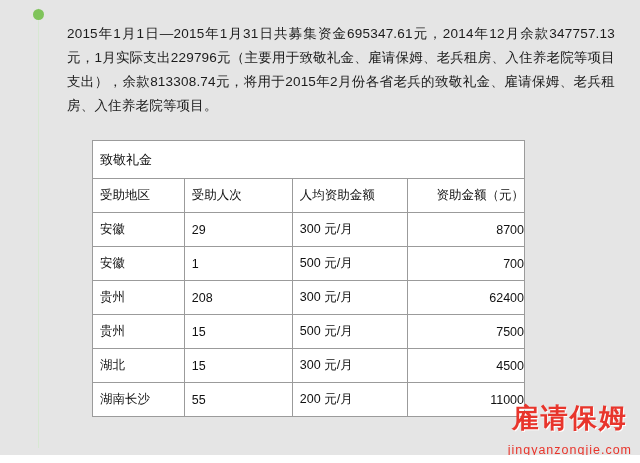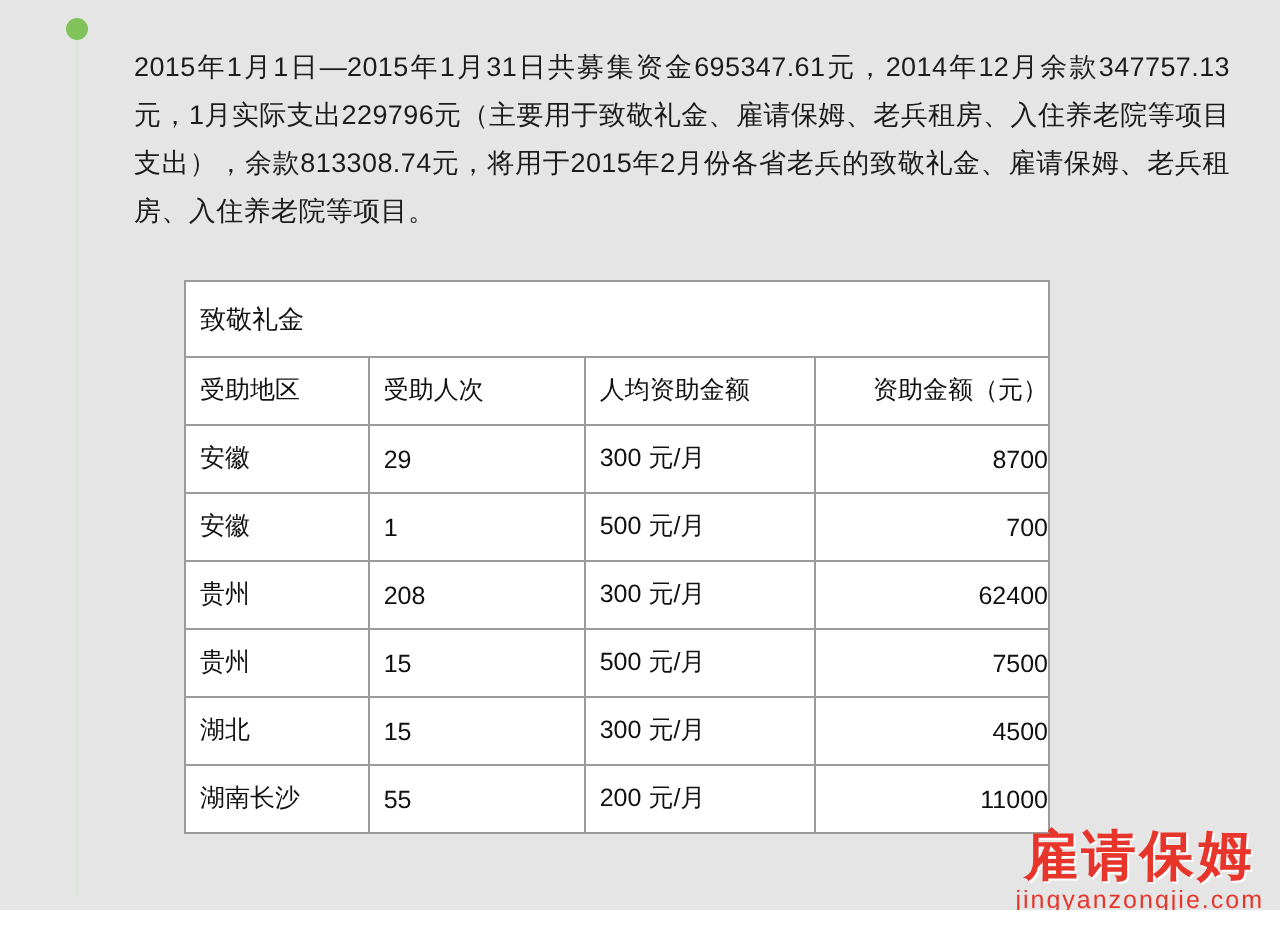--- a/index.html
+++ b/index.html
@@ -95,21 +95,21 @@
     color: #e8352c;
     letter-spacing: 2px;
     text-shadow: 1px 1px 0 #ffffff;
     line-height: 1.05;
   }
   .wm-sub {
     font-family: "Liberation Sans", sans-serif;
     font-size: 12.5px;
     color: #e8352c;
     letter-spacing: 1px;
-    margin-top: 1px;
+    margin-top: 11px;
   }
   .clip-bottom {
     position: absolute;
     left: 0;
     top: 455px;
     width: 640px;
     height: 8px;
     background: #ffffff;
   }
 </style>

